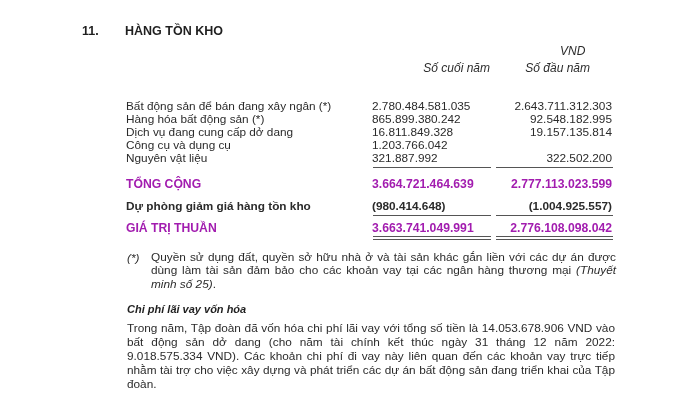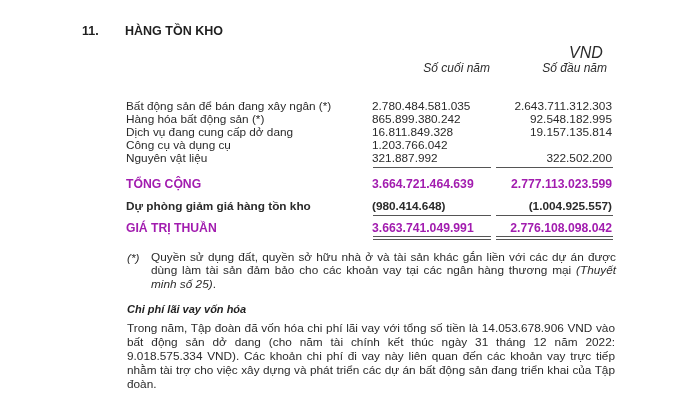--- a/index.html
+++ b/index.html
@@ -6,24 +6,24 @@
   body {
     width:680px; height:409px; overflow:hidden;
     background:#ffffff;
     font-family:"Liberation Sans", sans-serif;
     color:#2b2b2b;
     position:relative;
   }
   .abs { position:absolute; }
   .sec-num { left:82px; top:24px; font-weight:bold; font-size:12.5px; color:#1f1f1f; }
   .sec-title { left:125px; top:24px; font-weight:bold; font-size:12.5px; color:#1f1f1f; }
-  .unit { left:560px; top:44px; width:52px; text-align:center; font-style:italic; font-size:16px; }
+  .unit { left:560px; top:44px; width:52px; text-align:left; font-style:italic; font-size:12px; }
   .colhead { top:61px; font-style:italic; font-size:12px; text-align:right; width:118px; }
   .colhead.c1 { left:372px; }
-  .colhead.c2 { left:489px; }
+  .colhead.c2 { left:472px; }
 
   .row { position:absolute; left:0; width:680px; height:14px; font-size:11.8px; line-height:14px; }
   .row .lbl { position:absolute; left:126px; white-space:nowrap; }
   .row .v1 { position:absolute; left:372px; width:118px; text-align:left; }
   .row .v2 { position:absolute; left:494px; width:118px; text-align:right; }
   .row.bold { font-weight:bold; font-size:12.2px; color:#a21caf;text-decoration:underline; }
 
   .rule { position:absolute; height:1px; background:#555; }
   .rule.c1 { left:373px; width:118px; }
   .rule.c2 { left:496px; width:117px; }

